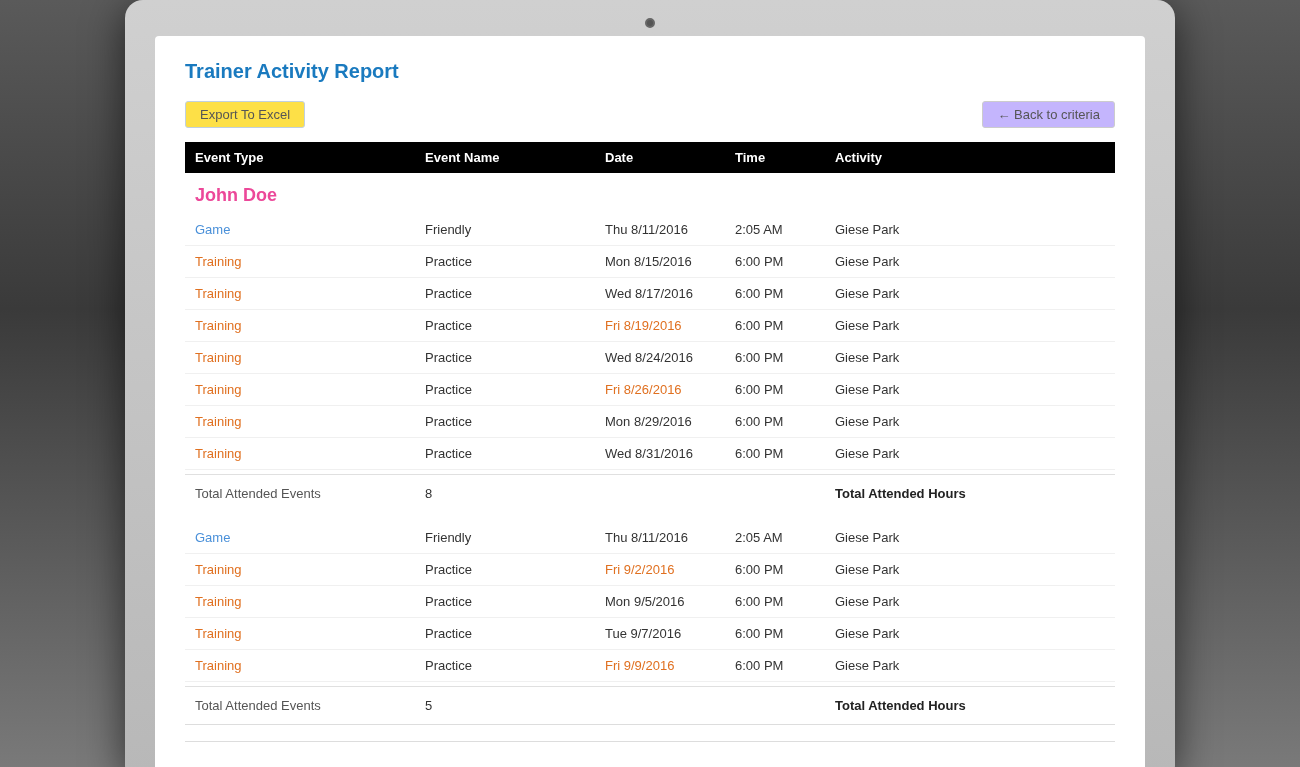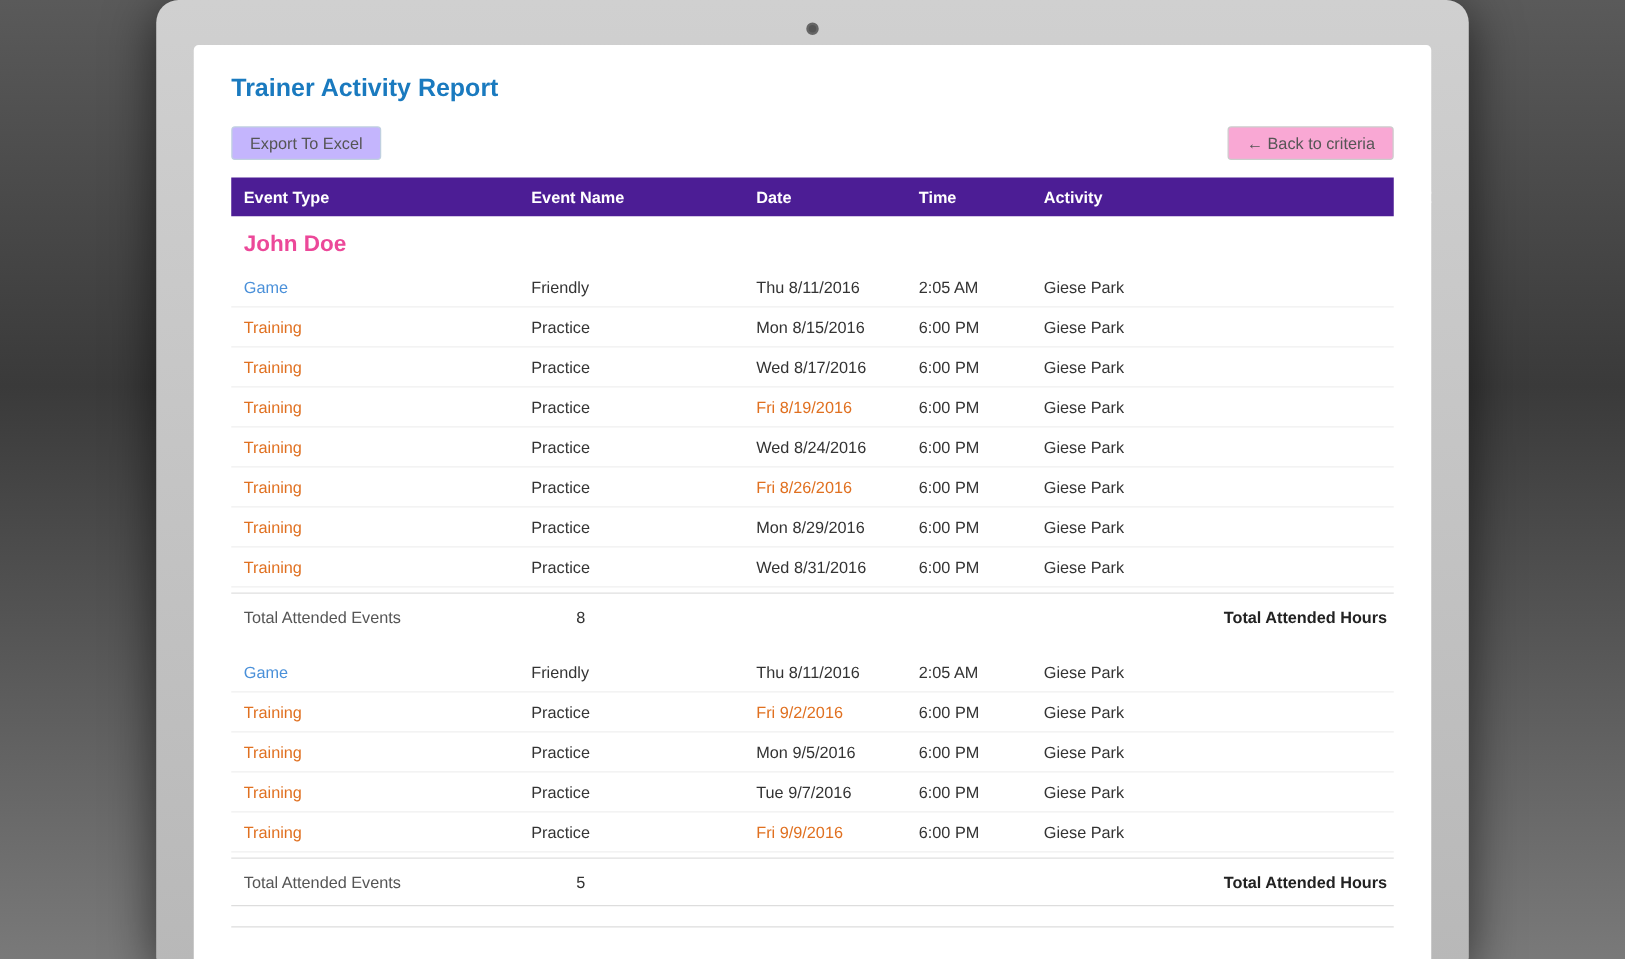--- a/index.html
+++ b/index.html
@@ -42,41 +42,41 @@
       font-weight: bold;
       margin-bottom: 18px;
     }
     .toolbar {
       display: flex;
       justify-content: space-between;
       align-items: center;
       margin-bottom: 14px;
     }
     .export-btn {
-      background: #c4b5fd;
+      background: #fde047;
       border: 1px solid #c0d0e0;
       color: #555;
       padding: 5px 14px;
       font-size: 13px;
       cursor: pointer;
       border-radius: 3px;
     }
     .back-btn {
-      background: #f9a8d4;
+      background: #c4b5fd;
       border: 1px solid #ccc;
       color: #555;
       padding: 5px 14px;
       font-size: 13px;
       cursor: pointer;
       border-radius: 3px;
     }
     .table-header {
       display: grid;
       grid-template-columns: 230px 180px 130px 100px 260px 120px;
-      background: #4c1d95;
+      background: #000000;
       color: #fff;
       font-size: 13px;
       font-weight: bold;
       padding: 8px 0;
     }
     .table-header .col {
       padding: 0 10px;
     }
     .table-header .col:last-child {
       text-align: right;
@@ -117,21 +117,20 @@
       color: #333;
     }
     .summary-row {
       display: grid;
       grid-template-columns: 230px 180px 130px 100px 260px 120px;
       font-size: 13px;
       padding: 8px 0;
       align-items: center;
       border-top: 1px solid #e0e0e0;
       margin-top: 4px;
-      gap: 36px;
     }
     .summary-row .col {
       padding: 3px 10px;
     }
     .summary-row .col:last-child {
       text-align: right;
       font-weight: bold;
       color: #222;
     }
     .summary-label {

